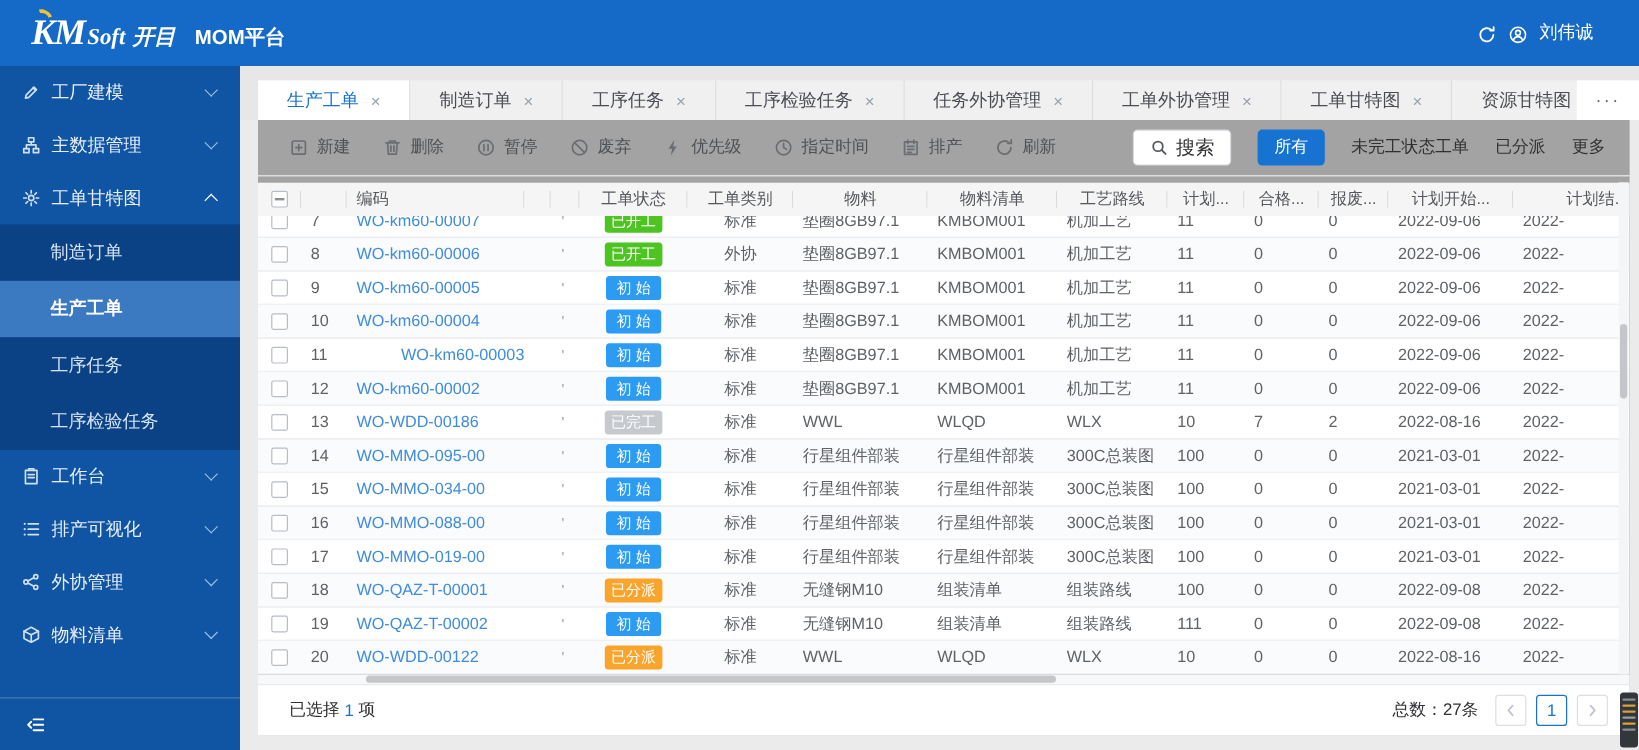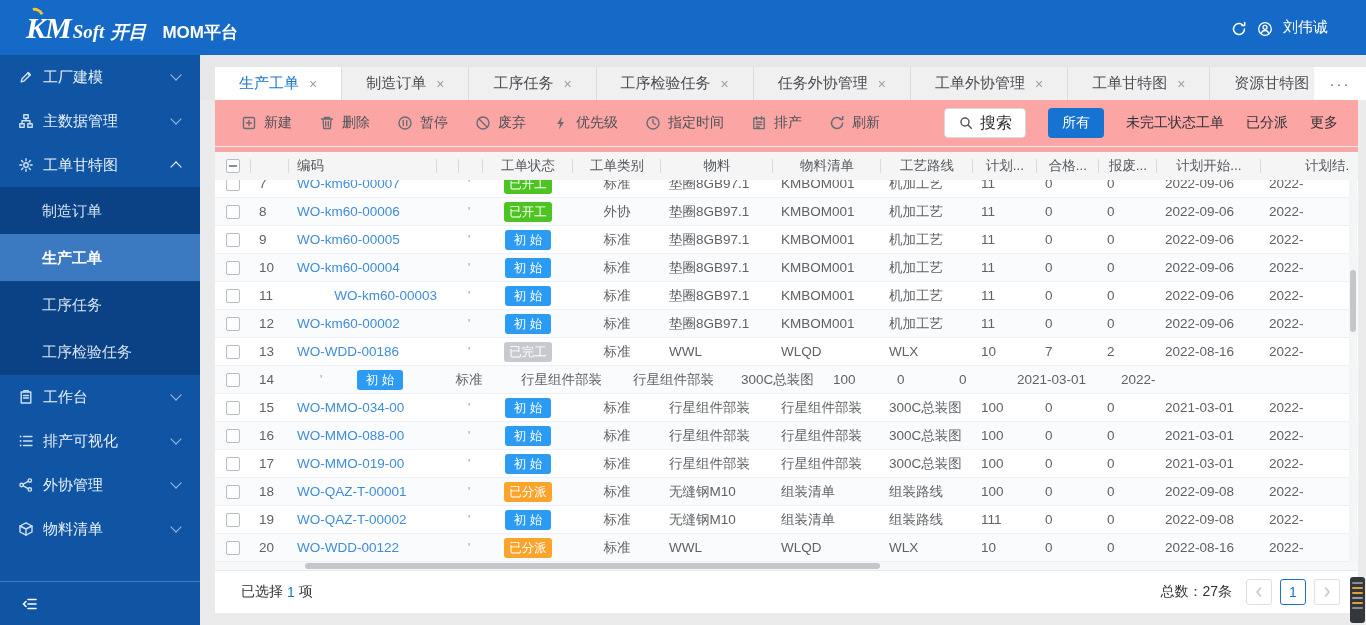--- a/index.html
+++ b/index.html
@@ -42,21 +42,21 @@
   
   .main{position:absolute;left:200px;top:55px;right:0;bottom:0;background:#ebebec;}
   .tabbar{height:45px;background:#e7e7e8;display:flex;align-items:flex-end;padding-left:15px;position:relative;}
   .tab{height:33px;display:flex;align-items:center;padding:0 24px;background:#f0f0f1;border-right:1px solid #dcdcdd;
        font-size:15px;color:#4a4d52;cursor:pointer;gap:10px;white-space:nowrap;}
   .tab.active{background:#fff;color:var(--primary);}
   .tab-close{font-size:14px;color:#98a0aa;cursor:pointer;}
   .tabs-more{position:absolute;right:0;bottom:0;height:33px;width:52px;background:#fff;display:flex;
        align-items:center;justify-content:center;color:#5e6368;font-size:15px;letter-spacing:2px;cursor:pointer;}
   
-  .card{position:absolute;left:15px;top:45px;right:8px;bottom:12px;background:#fca5a5;}
+  .card{position:absolute;left:15px;top:45px;right:8px;bottom:12px;background:#a3a3a3;}
   .toolbar{height:47px;display:flex;align-items:center;border-bottom:1px solid #ececee;padding:0 20px 0 26px;}
   .tool-btn{display:flex;align-items:center;gap:7px;margin-right:27px;font-size:14px;color:#4e5256;cursor:pointer;white-space:nowrap;}
   .tool-btn .icn{color:#6a6e73;}
   .toolbar-right{margin-left:auto;display:flex;align-items:center;gap:22px;}
   .search-btn{display:flex;align-items:center;gap:6px;height:30px;padding:0 13px;border:1px solid #d6d9dd;
        border-radius:4px;font-size:16px;color:#303133;cursor:pointer;background:#fff;}
   .search-btn .icn{color:#55585d;}
   .filter-primary{height:30px;padding:0 14px;background:var(--primary);color:#fff;border-radius:4px;
        display:flex;align-items:center;font-size:14px;cursor:pointer;}
   .filter-text{font-size:14px;color:#303133;cursor:pointer;white-space:nowrap;}
@@ -528,20 +528,23 @@
               <div class="td col-pass" style="width: 62px; justify-content: flex-start; padding-left: 8px;">7</div>
               <div class="td col-scrap" style="width: 58px; justify-content: flex-start; padding-left: 8px;">2</div>
               <div class="td col-start" style="width: 104px; justify-content: flex-start; padding-left: 8px;">2022-08-16</div>
               <div class="td col-end" style="width: 140px; justify-content: flex-start; padding-left: 8px;">2022-</div>
             </div>
             <div class="tr">
               <div class="td col-check" style="width: 36px; justify-content: center; padding-left: 0px;">
                 <div class="checkbox"></div>
               </div>
               <div class="td col-num" style="width: 38px; justify-content: flex-start; padding-left: 8px;">14</div>
+              <div class="td col-code" style="width: 148px; justify-content: flex-start; padding-left: 8px;">
+                <span class="code-link">WO-MMO-095-00</span>
+              </div>
               <div class="td col-gap1" style="width: 22px; justify-content: flex-start; padding-left: 8px;"></div>
               <div class="td col-gap2 tick" style="width: 24px; justify-content: flex-start; padding-left: 8px;"></div>
               <div class="td col-status" style="width: 90px; justify-content: center;">
                 <span class="badge" style="background: rgb(43, 155, 244);">初 始</span>
               </div>
               <div class="td col-type" style="width: 88px; justify-content: center;">标准</div>
               <div class="td col-material" style="width: 112px; justify-content: flex-start; padding-left: 8px;">行星组件部装</div>
               <div class="td col-bom" style="width: 108px; justify-content: flex-start; padding-left: 8px;">行星组件部装</div>
               <div class="td col-route" style="width: 92px; justify-content: flex-start; padding-left: 8px;">300C总装图</div>
               <div class="td col-plan" style="width: 64px; justify-content: flex-start; padding-left: 8px;">100</div>

